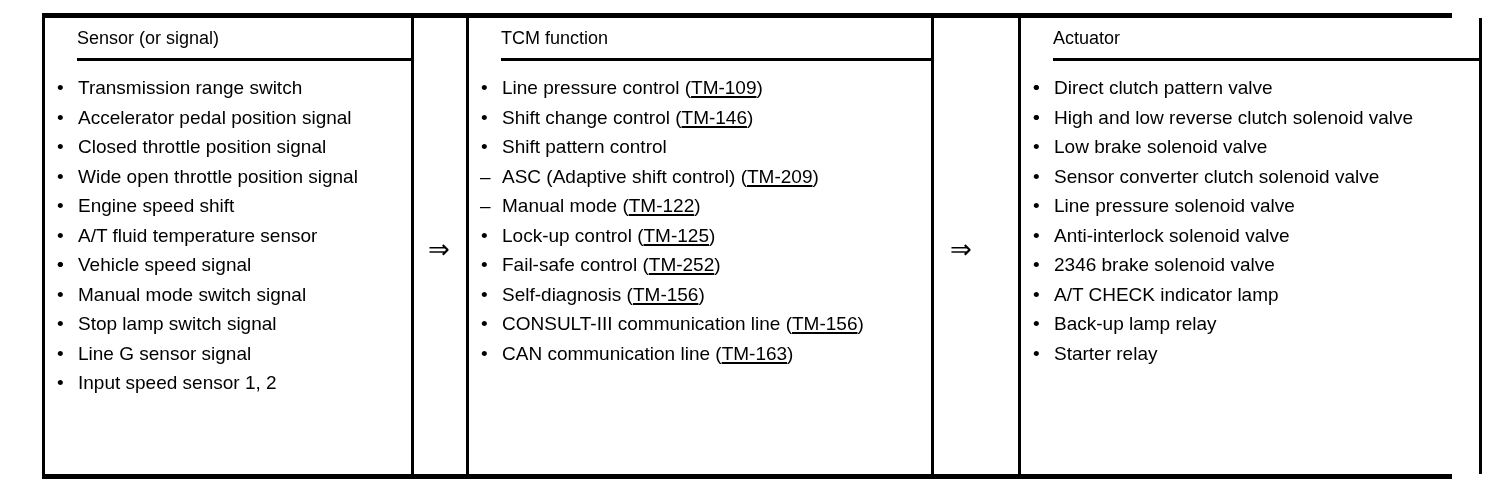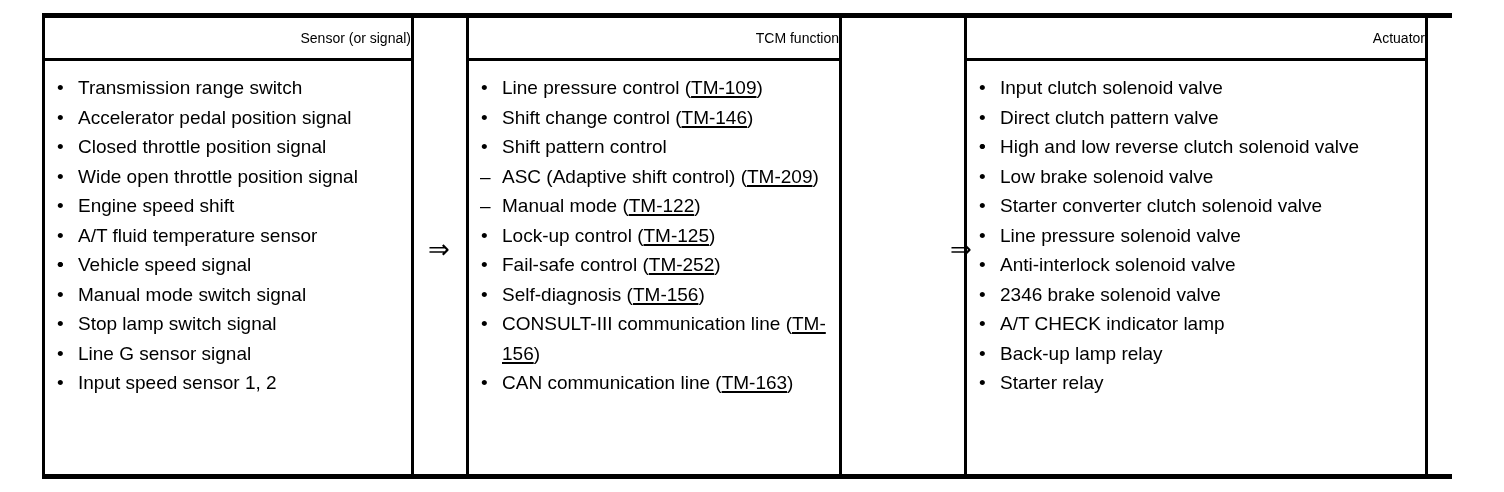--- a/index.html
+++ b/index.html
@@ -39,32 +39,33 @@
   
   .col {
     position: absolute;
     top: 18px;
     height: 456px;
     box-sizing: border-box;
     border-left: 3px solid #000000;
     border-right: 3px solid #000000;
   }
   #col-sensor   { left: 42px;  width: 372px; }
-  #col-function { left: 466px; width: 376px; }
-  #col-actuator { left: 964px; width: 464px; }
+  #col-function { left: 466px; width: 468px; }
+  #col-actuator { left: 1018px; width: 464px; }
 
   
   .col-header {
     position: relative;
     height: 40px;
     line-height: 40px;
-    text-align: right;
-    font-size: 14px;
+    text-align: left;
+    font-size: 18px;
     border-bottom: 3px solid #000000;
     white-space: nowrap;
+    margin-left: 32px;
   }
 
   
   .col-body {
     padding: 12px 8px 0 8px;
   }
 
   ul.items {
     list-style: none;
     margin: 0;
@@ -154,26 +155,26 @@
         </ul>
     </div>
   </div>
 
   <div class="arrow" id="arrow-2">⇒</div>
 
   <div class="col" id="col-actuator">
     <div class="col-header">Actuator</div>
     <div class="col-body">
       <ul class="items">
-          <li><span class="marker">•</span><span>Input clutch solenoid valve</span></li>
+          <li><span class="marker">•</span></li>
           <li><span class="marker">•</span><span>Direct clutch pattern valve</span></li>
           <li><span class="marker">•</span></li>
           <li><span class="marker">•</span><span>High and low reverse clutch solenoid valve</span></li>
           <li><span class="marker">•</span><span>Low brake solenoid valve</span></li>
-          <li><span class="marker">•</span><span>Starter converter clutch solenoid valve</span></li>
+          <li><span class="marker">•</span><span>Sensor converter clutch solenoid valve</span></li>
           <li><span class="marker">•</span><span>Line pressure solenoid valve</span></li>
           <li><span class="marker">•</span><span>Anti-interlock solenoid valve</span></li>
           <li><span class="marker">•</span><span>2346 brake solenoid valve</span></li>
           <li><span class="marker">•</span><span>A/T CHECK indicator lamp</span></li>
           <li><span class="marker">•</span><span>Back-up lamp relay</span></li>
           <li><span class="marker">•</span><span>Starter relay</span></li>
         </ul>
     </div>
   </div>
 

